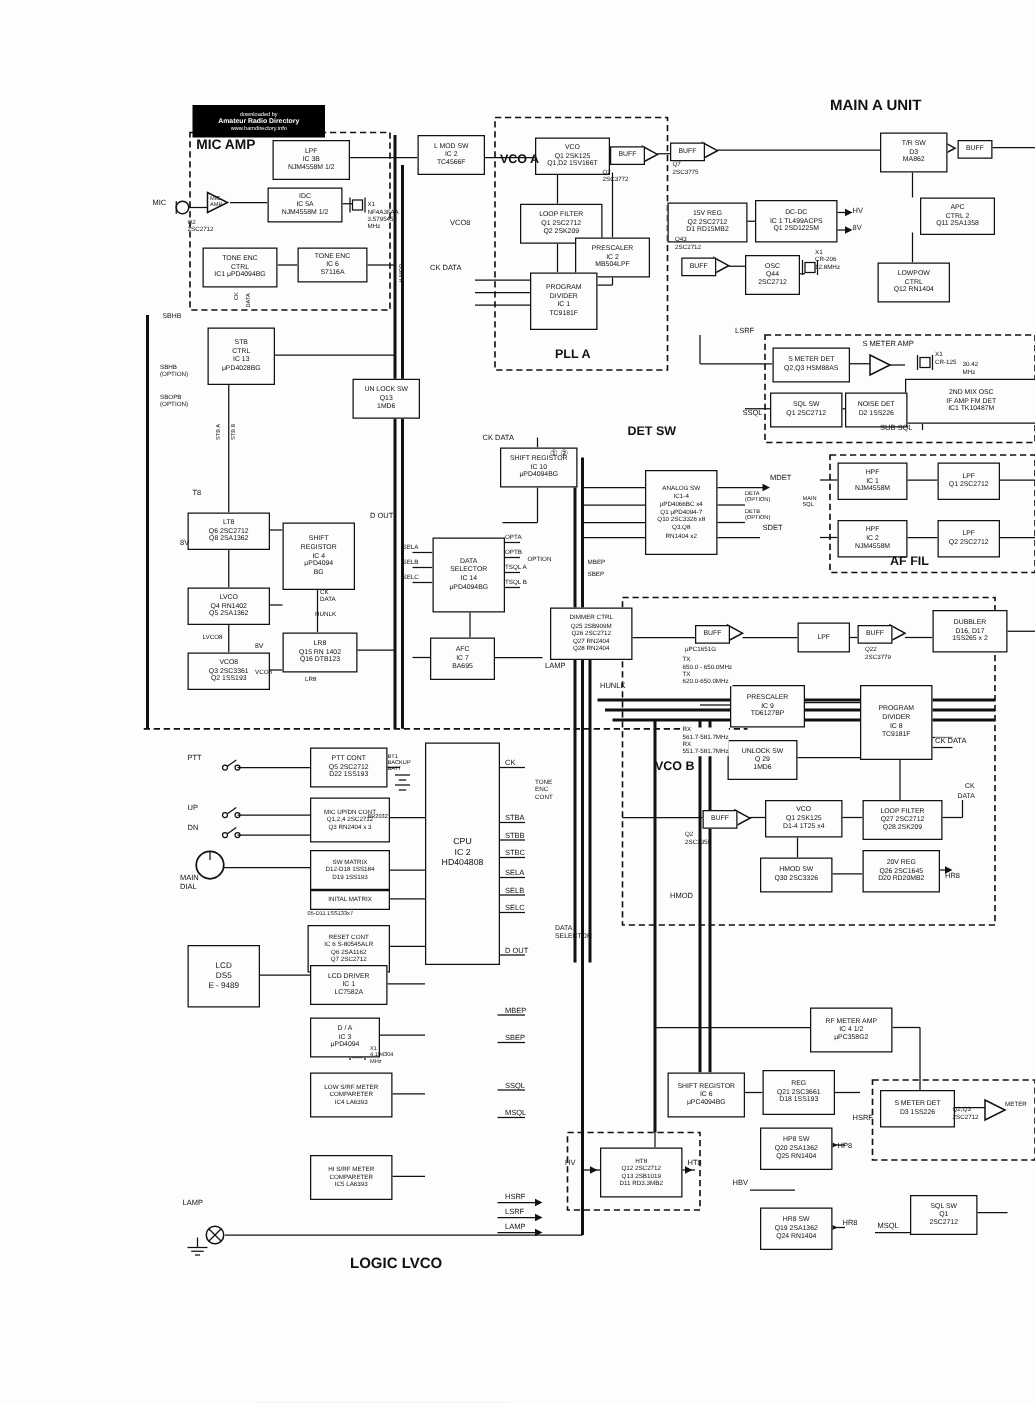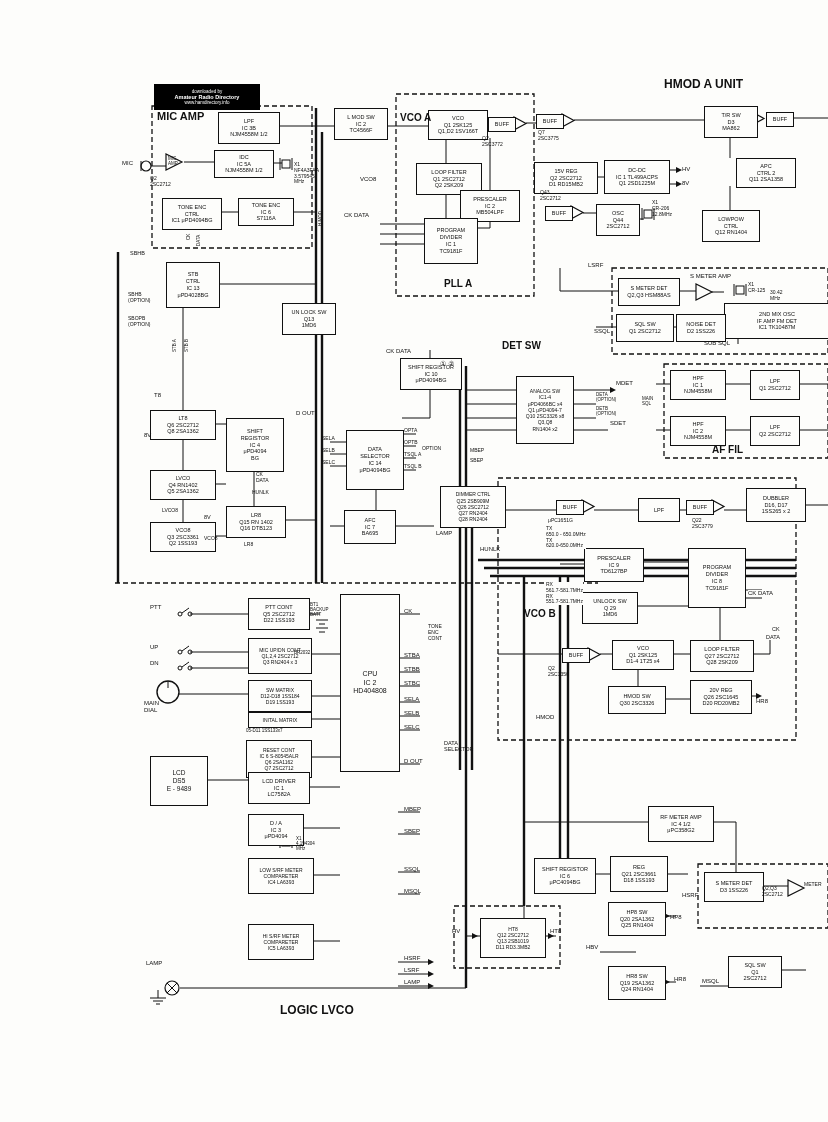--- a/index.html
+++ b/index.html
@@ -575,24 +575,24 @@
         <div>BUFF</div>
       </div>
       <div class="box" style="left: 686px; top: 500px; width: 26px; height: 13px;">
         <div>BUFF</div>
       </div>
       <div class="box" style="left: 562px; top: 648px; width: 26px; height: 13px;">
         <div>BUFF</div>
       </div>
     </div>
   <div id="labels-layer">
-      <div class="lbl b" style="left: 664px; top: 78px; font-size: 12px;"><div>HMOD A UNIT</div></div>
+      <div class="lbl b" style="left: 664px; top: 78px; font-size: 12px;"><div>MAIN A UNIT</div></div>
       <div class="lbl b" style="left: 280px; top: 1004px; font-size: 12px;"><div>LOGIC LVCO</div></div>
       <div class="lbl b" style="left: 157px; top: 110px; font-size: 11px;"><div>MIC AMP</div></div>
-      <div class="lbl b" style="left: 400px; top: 112px; font-size: 10px;"><div>VCO A</div></div>
+      <div class="lbl b" style="left: 400px; top: 122px; font-size: 10px;"><div>VCO A</div></div>
       <div class="lbl b" style="left: 444px; top: 278px; font-size: 10px;"><div>PLL A</div></div>
       <div class="lbl b" style="left: 502px; top: 340px; font-size: 10px;"><div>DET SW</div></div>
       <div class="lbl b" style="left: 712px; top: 444px; font-size: 10px;"><div>AF FIL</div></div>
       <div class="lbl b" style="left: 524px; top: 608px; font-size: 10px;"><div>VCO B</div></div>
       <div class="lbl" style="left: 122px; top: 160px;"><div>MIC</div></div>
       <div class="lbl" style="left: 168px; top: 156px; font-size: 4.5px;"><div>MIC</div><div>AMP</div></div>
       <div class="lbl" style="left: 150px; top: 176px; font-size: 5px;"><div>Q2</div><div>2SC2712</div></div>
       <div class="lbl" style="left: 294px; top: 162px; font-size: 5px;"><div>X1</div><div>NF4A3FAA</div><div>3.579545</div><div>MHz</div></div>
       <div class="lbl" style="left: 186px; top: 240px; font-size: 4.5px; transform: rotate(-90deg); transform-origin: left top;"><div>CK</div></div>
       <div class="lbl" style="left: 196px; top: 246px; font-size: 4.5px; transform: rotate(-90deg); transform-origin: left top;"><div>DATA</div></div>

